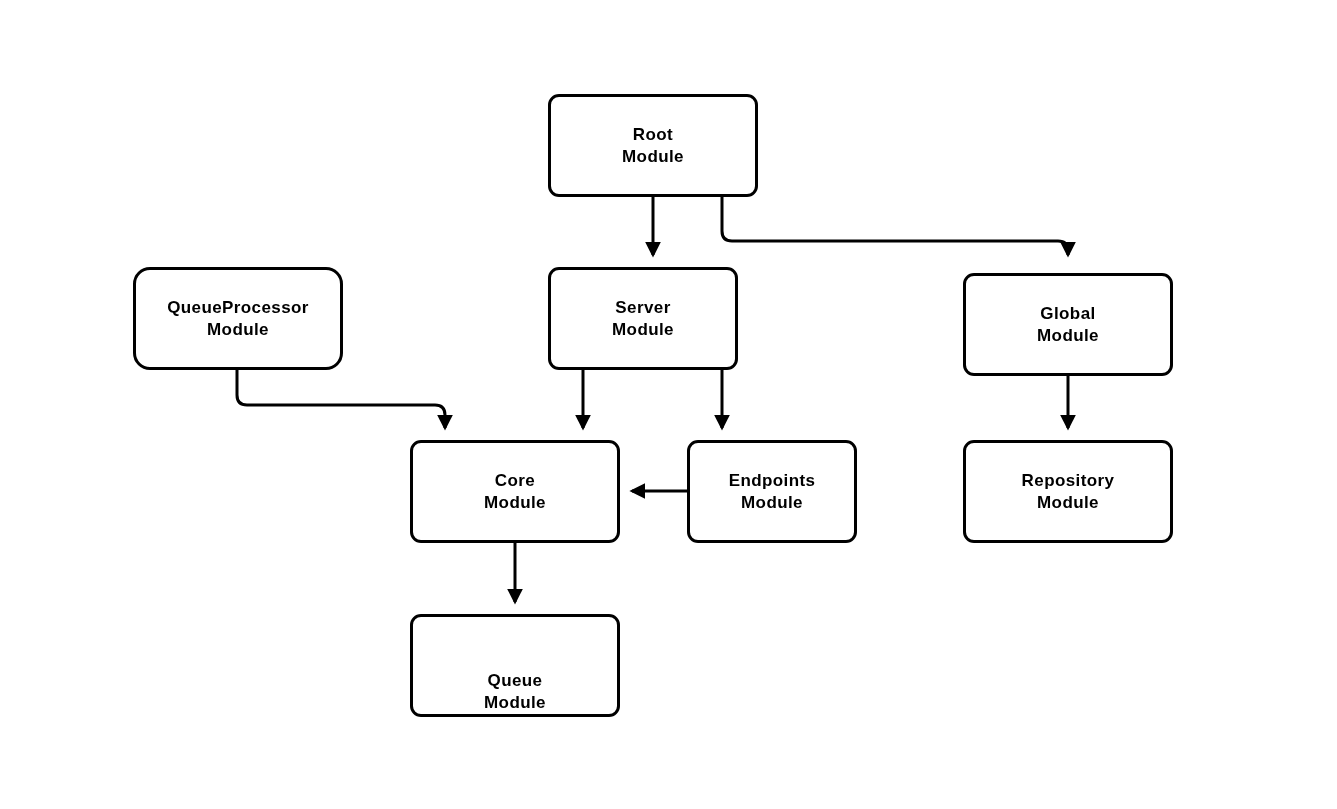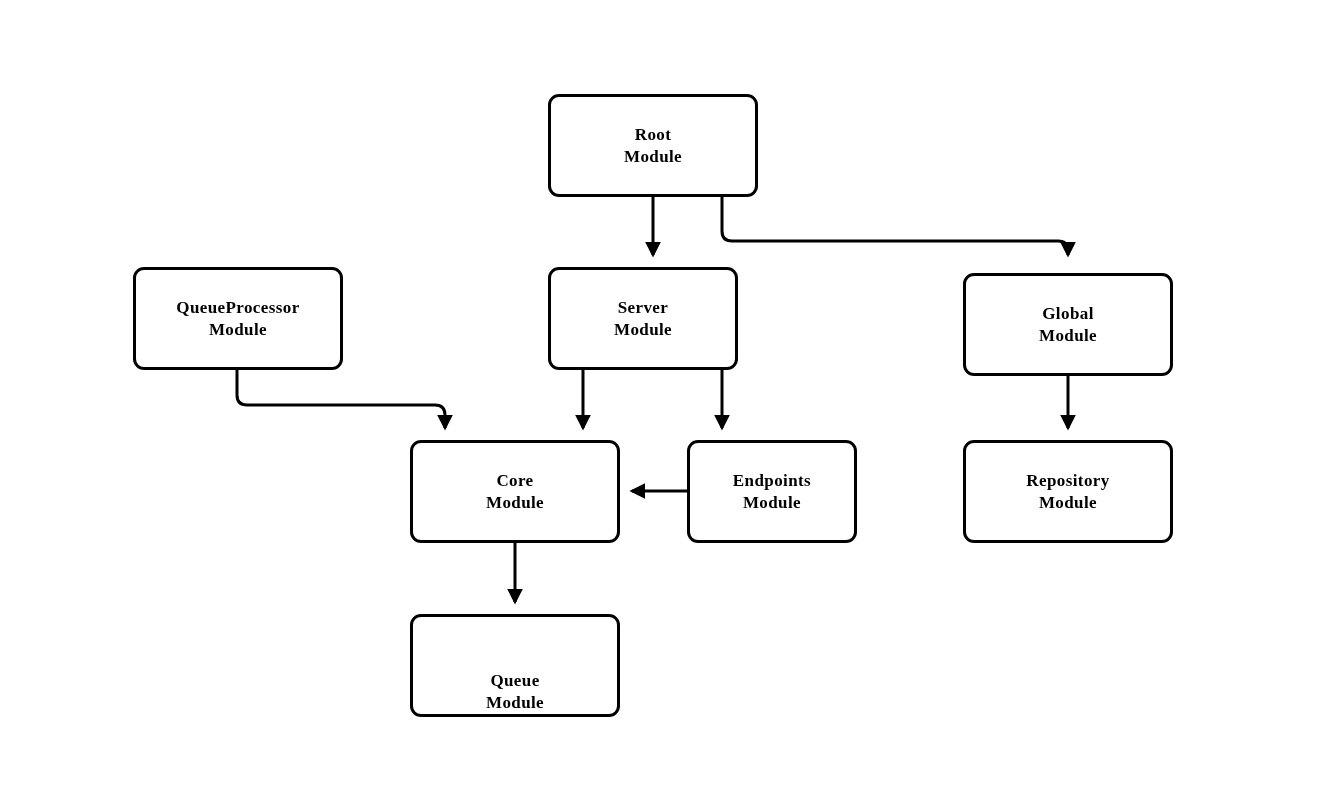--- a/index.html
+++ b/index.html
@@ -34,21 +34,21 @@
     border: 3px solid #000000;
     border-radius: 11px;
     display: flex;
     align-items: center;
     justify-content: center;
     z-index: 2;
   }
   .node-label {
     text-align: center;
     color: #000000;
-    font-family: Liberation Serif, serif;
+    font-family: Liberation Sans, sans-serif;
     font-size: 17px;
     font-weight: 700;
     line-height: 22px;
     letter-spacing: 0.4px;
     white-space: pre-line;
     user-select: none;
   }
 </style>
 </head>
 <body>
@@ -71,21 +71,21 @@
         <path d="M 515,543 L 515,602" marker-end="url(#arrowhead)"></path>
         <path d="M 1068,370 L 1068,428" marker-end="url(#arrowhead)"></path>
       </g>
   </svg>
 
   <div class="node-box" style="left:548px; top:94px; width:210px; height:103px;">
     <div class="node-label">Root
 Module</div>
   </div>
 
-  <div class="node-box" style="left:133px; top:267px; width:210px; height:103px;">
+  <div class="node-box" style="left:133px; top:267px; width:210px; height:103px;border-radius:17px;">
     <div class="node-label">QueueProcessor
 Module</div>
   </div>
 
   <div class="node-box" style="left:548px; top:267px; width:190px; height:103px;">
     <div class="node-label">Server
 Module</div>
   </div>
 
   <div class="node-box" style="left:963px; top:273px; width:210px; height:103px;">

